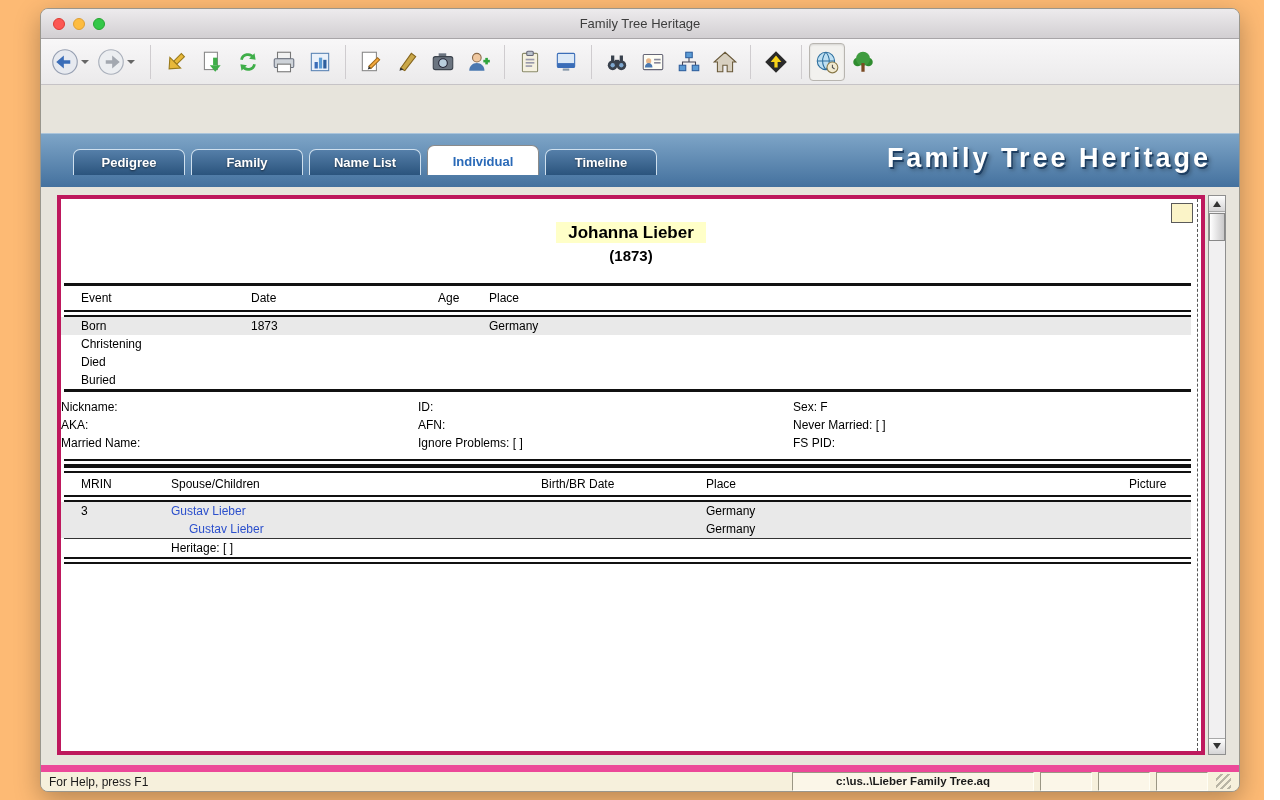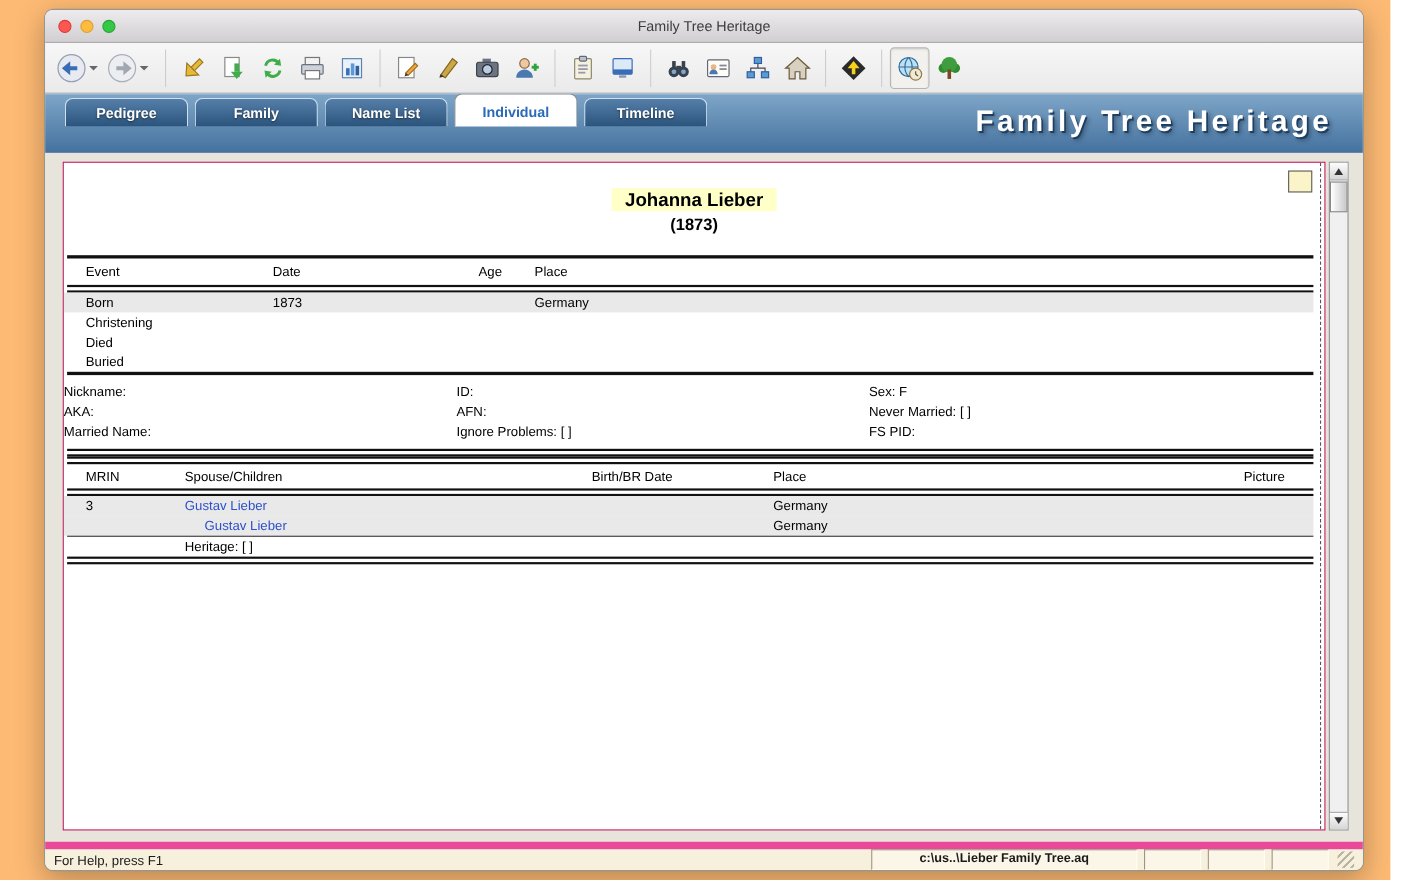--- a/index.html
+++ b/index.html
@@ -26,34 +26,34 @@
   .navbtn { display:flex; align-items:center; margin-right:2px; }
   .navbtn svg { width:28px; height:28px; }
   .caret { width:0; height:0; border:4px solid transparent; border-top-color:#666; margin:4px 6px 0 2px; }
   .tbtn { width:36px; height:38px; display:flex; align-items:center; justify-content:center; border-radius:4px; }
   .tbtn svg { width:26px; height:26px; }
   .tbtn.pressed { border:1px solid #b8b5b0; background:#f2f1ee; box-shadow:inset 0 1px 2px rgba(0,0,0,.12); }
   .tsep { width:1px; height:34px; background:#cfccCF; margin:0 7px; }
 
   
   .bluebar { height:54px; background:linear-gradient(#7fa6c8,#44719e); position:relative;
-             display:flex; align-items:flex-start; padding-left:18px; flex:0 0 auto;
-             box-shadow:inset 0 1px 0 rgba(255,255,255,.35); }
+             display:flex; align-items:center; padding-left:32px; flex:0 0 auto;
+             box-shadow:inset 0 1px 0 rgba(255,255,255,.35);margin-top:48px; }
   .tabs { display:flex; gap:6px; align-items:flex-end; }
   .tab { min-width:112px; text-align:center; padding:5px 14px; background:linear-gradient(#557fa9,#2b547d);
          color:#fff; font-weight:bold; font-size:13px; border:1px solid #cfe0ee; border-bottom:none;
          border-radius:7px 7px 0 0; text-shadow:0 1px 2px rgba(0,0,0,.55); cursor:default; }
   .tab.active { background:#fff; color:#2a6ab8; text-shadow:none; border-color:#8a8a8a; padding:8px 14px 6px; }
   .brand { position:absolute; right:28px; top:10px; font-weight:bold; font-size:27px; letter-spacing:3px;
            color:#fff; text-shadow:1.5px 1.5px 0 #1e3f63, 3px 3px 4px rgba(0,0,0,.35); }
 
   
   .body { flex:1 1 auto; position:relative; background:#e7e4dc; }
   .page { position:absolute; left:16px; top:8px; right:34px; bottom:10px; background:#fff;
-          border:1px solid #be185d; font-size:12px; color:#000; overflow:hidden; }
+          border:4px solid #be185d; font-size:12px; color:#000; overflow:hidden; }
   .page::after { content:''; position:absolute; top:0; bottom:0; right:3px; border-left:1px dashed #555; }
   .corner-box { position:absolute; right:46px; top:16px; width:22px; height:20px; background:#fbf4c8;
                 border:1px solid #5a5a5a; z-index:3; }
 
   .r-name-wrap { text-align:center; padding-top:24px; height:84px; }
   .r-name { font-size:17px; font-weight:bold; background:#ffffc8; padding:1px 12px; }
   .r-years { font-size:15px; font-weight:bold; margin-top:4px; }
 
   .hr3 { height:3px; background:#111; margin:0 10px 0 3px; }
   .hr1 { height:1px; background:#333; margin:0 10px 0 3px; }

